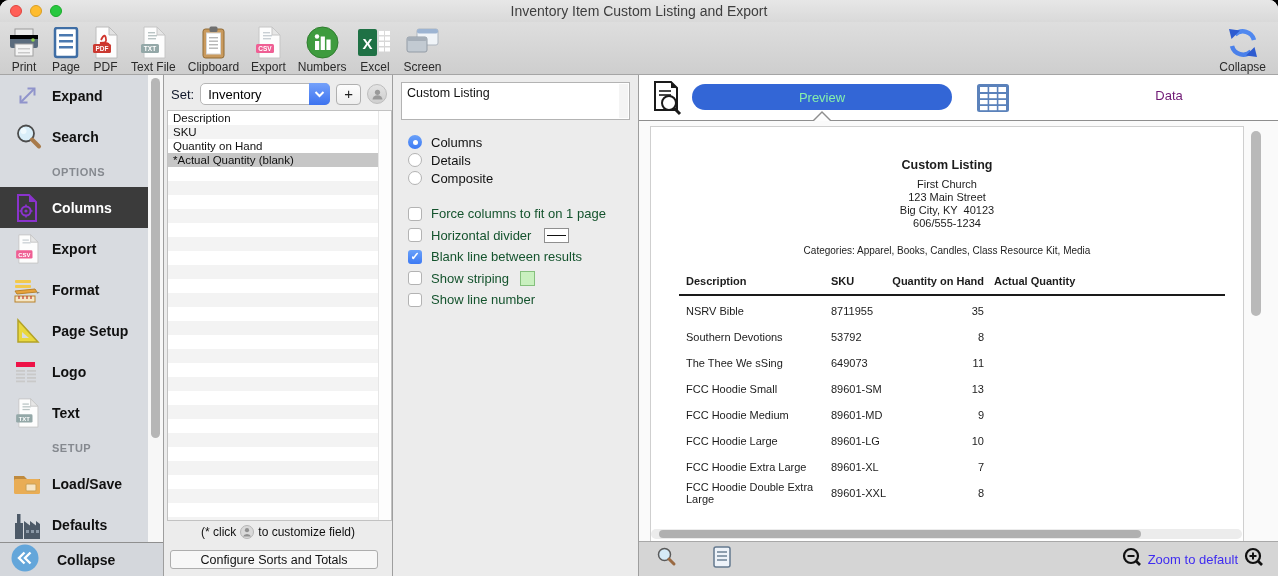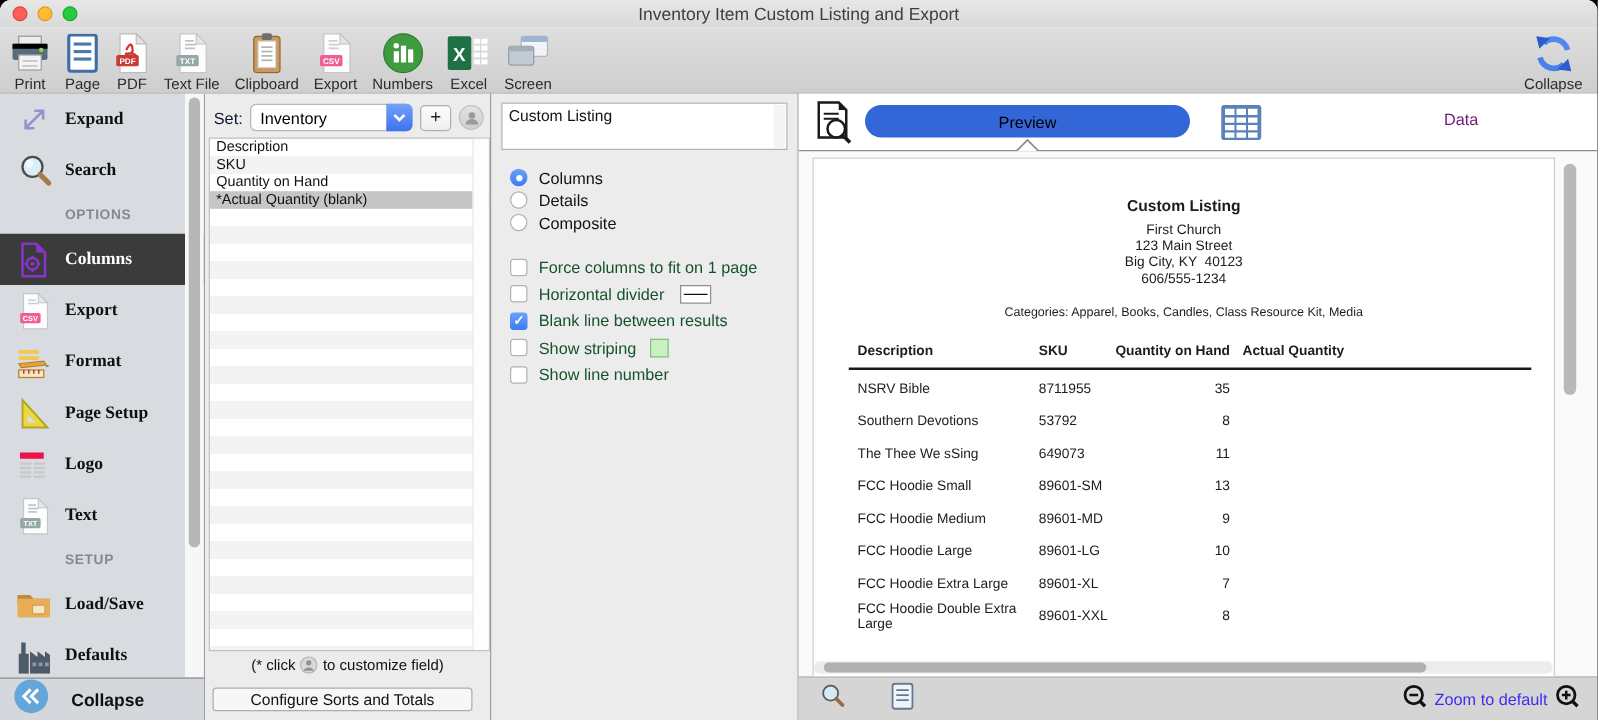--- a/index.html
+++ b/index.html
@@ -18,21 +18,21 @@
   .tool{display:flex;flex-direction:column;align-items:center;margin-right:12px;}
   .tool .ticon{height:35px;display:flex;align-items:center;justify-content:center;}
   .tlabel{font-size:12px;color:#2b2b2b;line-height:12px;margin-top:1px;}
   .tspacer{flex:1;}
   
   .main{display:flex;height:501px;flex:0 0 auto;}
   
   .sidebar{width:163px;background:#d8dbe0;position:relative;box-sizing:border-box;flex:0 0 auto;}
   .side-item{height:41px;display:flex;align-items:center;gap:9px;padding-left:11px;box-sizing:border-box;}
   .side-item .sicon{width:32px;display:flex;justify-content:center;flex:0 0 auto;}
-  .side-item .slabel{font-weight:bold;font-size:14px;color:#101010;white-space:nowrap;font-family:Liberation Serif, serif;}
+  .side-item .slabel{font-weight:bold;font-size:14px;color:#101010;white-space:nowrap;}
   .side-item.selected{background:#3b3b3b;}
   .side-item.selected .slabel{color:#fff;}
   .side-header{height:30px;display:flex;align-items:center;padding-left:52px;font-size:11px;font-weight:bold;color:#85898f;letter-spacing:.5px;}
   .sidebar-scroll{position:absolute;right:0;top:0;width:15px;height:467px;background:#f7f7f7;z-index:3;}
   .sidebar-thumb{position:absolute;left:3px;top:3px;width:9px;height:360px;border-radius:4.5px;background:#b6b6b6;}
   .collapse-row{position:absolute;left:0;bottom:0;width:163px;height:34px;border-top:1px solid #8f8f8f;display:flex;align-items:center;gap:18px;padding-left:11px;box-sizing:border-box;background:#d4d7dc;z-index:4;}
   .collapse-row .slabel{font-weight:bold;font-size:14px;color:#101010;}
   
   .fields-panel{width:230px;background:#ececec;border-left:1px solid #9e9e9e;border-right:1px solid #9e9e9e;box-sizing:border-box;position:relative;flex:0 0 auto;}
   .set-row{height:34px;display:flex;align-items:center;gap:6px;padding:2px 4px 0 7px;}
@@ -61,21 +61,21 @@
   .checkbox{width:14px;height:14px;border-radius:3px;box-sizing:border-box;background:#fff;border:1px solid #b3b3b3;position:relative;flex:0 0 auto;}
   .checkbox.checked{background:linear-gradient(#6aa1f9,#3d7af4);border:none;}
   .checkbox.checked::after{content:"✓";position:absolute;left:2.5px;top:0px;font-size:11px;font-weight:bold;color:#fff;}
   .divider-swatch{width:25px;height:15px;background:#fff;border:1px solid #8f8f8f;box-sizing:border-box;position:relative;margin-left:4px;}
   .divider-swatch::after{content:"";position:absolute;left:2px;right:2px;top:6px;height:1.5px;background:#111;}
   .striping-swatch{width:15px;height:15px;box-sizing:border-box;border:1px solid #85c07d;margin-left:2px;}
   
   .preview-panel{flex:1;display:flex;flex-direction:column;background:#fff;min-width:0;}
   .tabstrip{height:45px;position:relative;background:#fff;flex:0 0 auto;}
   .pv-icon{position:absolute;left:8px;top:5px;}
-  .pill{position:absolute;left:53px;top:9px;width:260px;height:26px;border-radius:13px;color:#000000;font-size:13px;display:flex;align-items:center;justify-content:center;}
+  .pill{position:absolute;left:53px;top:9px;width:260px;height:26px;border-radius:13px;color:#86efac;font-size:13px;display:flex;align-items:center;justify-content:center;}
   .caret{position:absolute;left:174px;top:36px;width:0;height:0;border:9px solid transparent;border-top:0;border-bottom:9px solid #8e8e8e;z-index:6;}
   .caret::after{content:"";position:absolute;left:-8px;top:1.8px;border:8px solid transparent;border-top:0;border-bottom:8px solid #fdfdfd;}
   .tbl-icon{position:absolute;left:337px;top:8px;}
   .data-tab{position:absolute;left:470px;top:13px;width:120px;text-align:center;font-size:13px;color:#701a75;}
   .preview-content{flex:1;background:#fafafa;border-top:1px solid #8e8e8e;position:relative;overflow:hidden;min-height:0;}
   .page{position:absolute;left:11px;top:5px;width:594px;bottom:-2px;background:#fff;border:1px solid #cfcfcf;box-sizing:border-box;}
   .doc-head{margin-top:31px;text-align:center;color:#1c1c1c;}
   .doc-title{font-size:12.5px;font-weight:bold;margin-bottom:6px;}
   .doc-line{font-size:11px;line-height:13px;white-space:pre;}
   .doc-categories{margin-top:15px;text-align:center;font-size:10px;color:#1c1c1c;}

